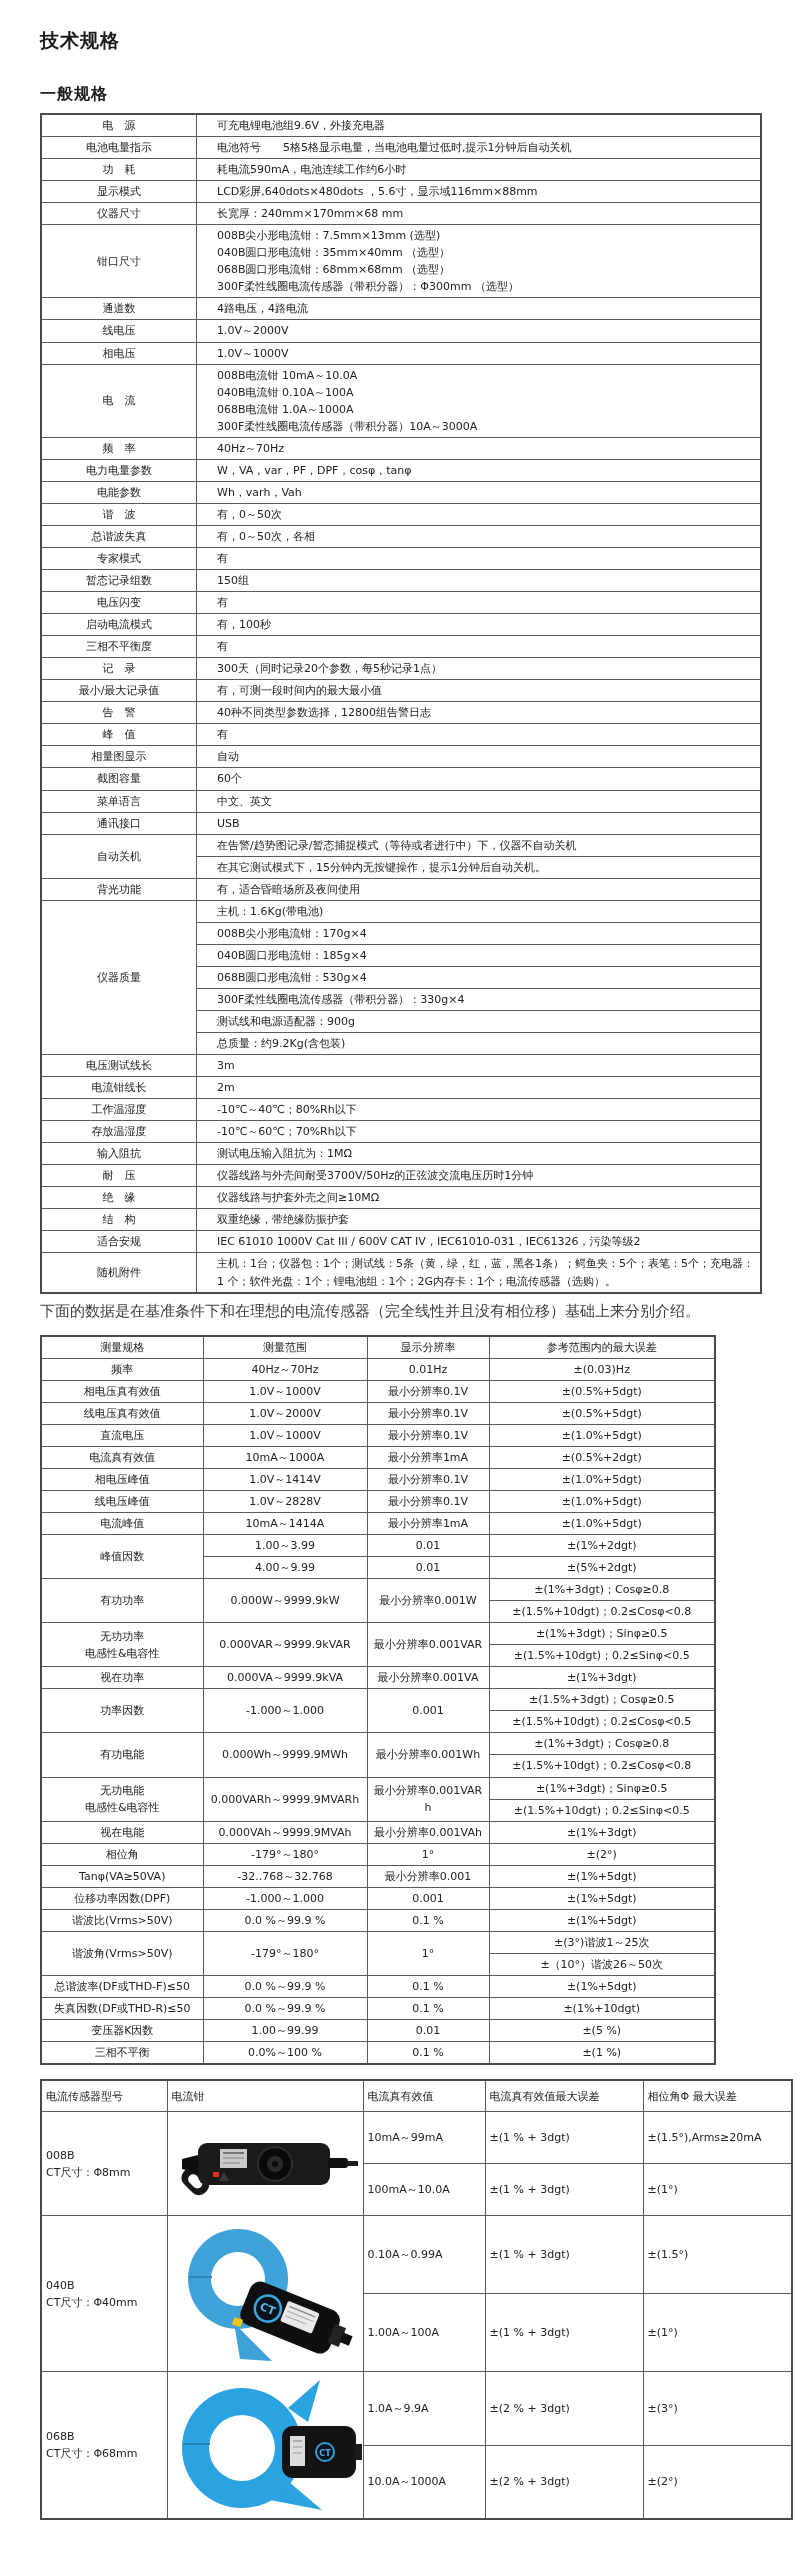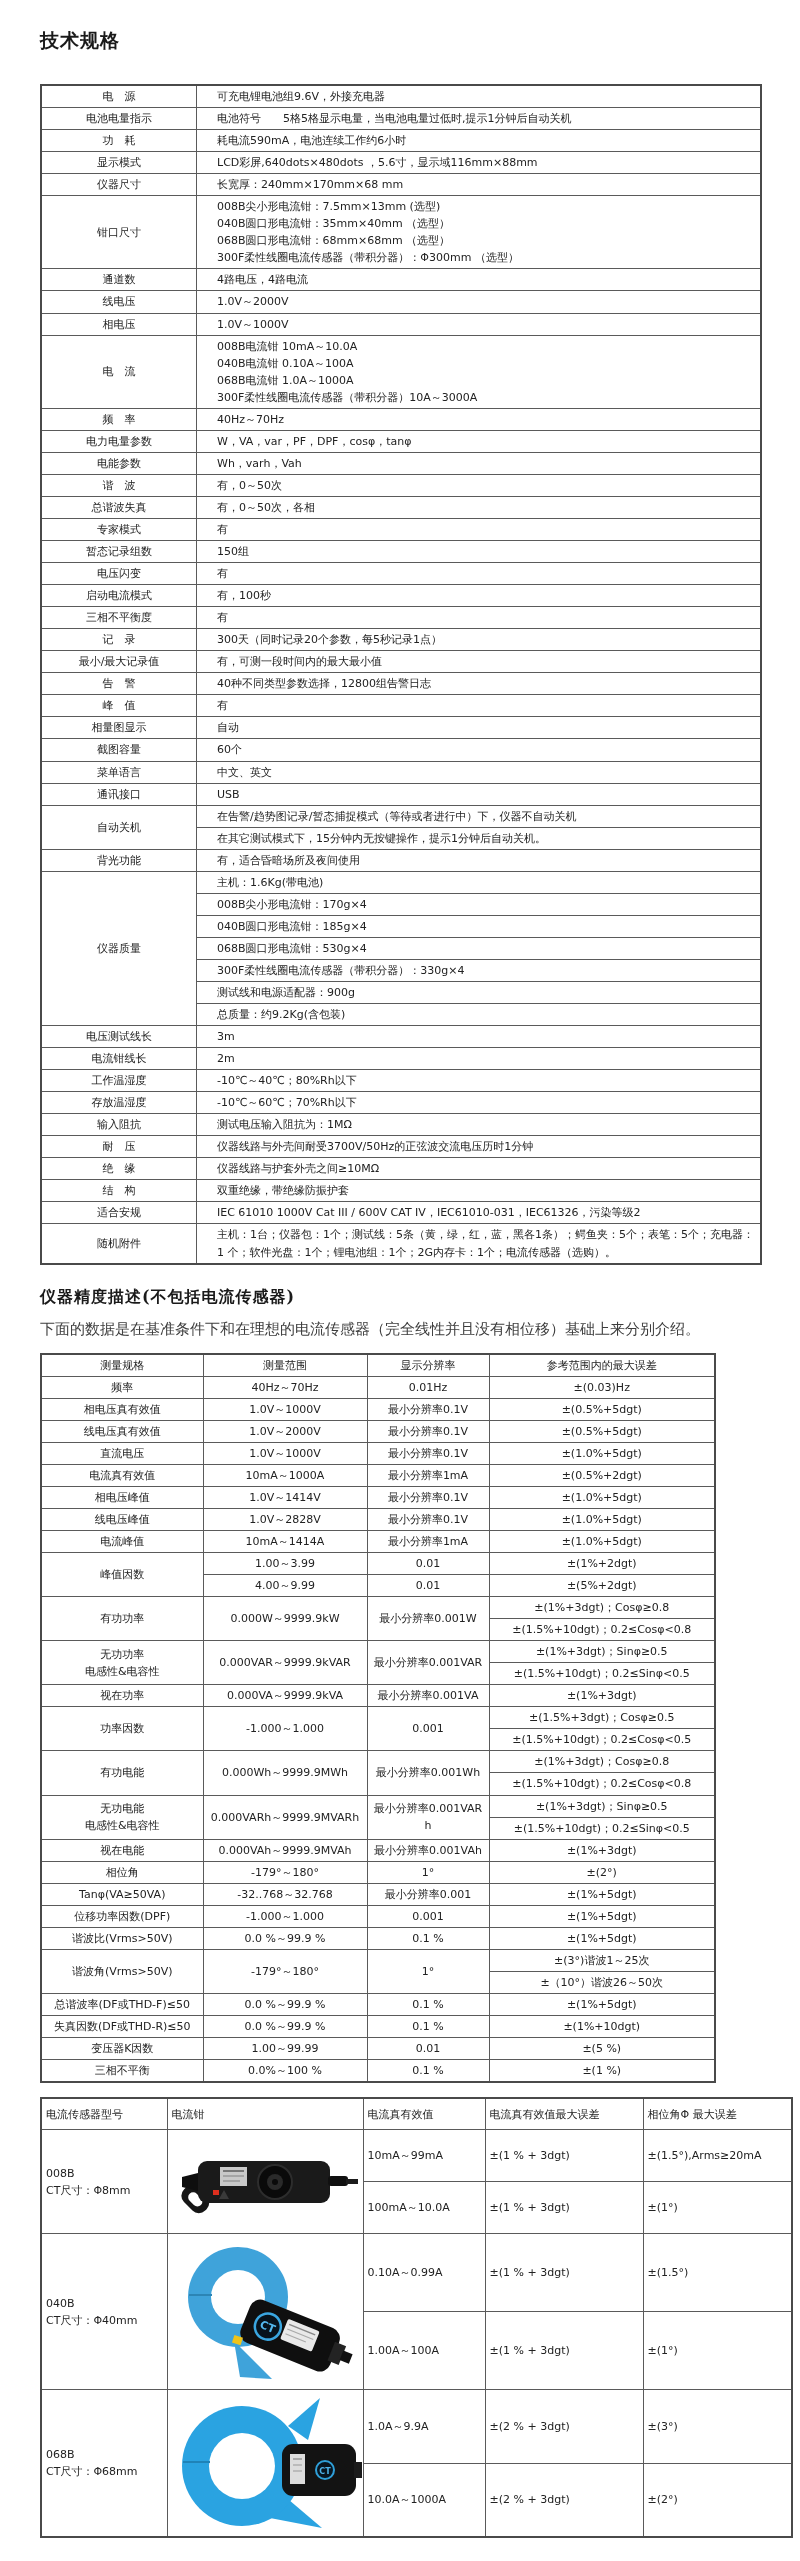--- a/index.html
+++ b/index.html
@@ -30,20 +30,21 @@
   #sensor-table th{height:26px;}
   svg{display:block;margin:0 auto;}
 </style>
 </head>
 <body>
 
 <div class="content">
 
   <h1 class="page-title">技术规格</h1>
 
+  <h2 class="section-title">一般规格</h2>
   <table class="spec" id="general-table">
       <tbody>
         <tr>
           <td class="lbl">电　源</td>
           <td class="val">可充电锂电池组9.6V，外接充电器</td>
         </tr>
         <tr>
           <td class="lbl">电池电量指示</td>
           <td class="val">电池符号　　5格5格显示电量，当电池电量过低时,提示1分钟后自动关机</td>
         </tr>
@@ -226,21 +227,20 @@
           <td class="lbl">适合安规</td>
           <td class="val">IEC 61010 1000V Cat III / 600V CAT IV，IEC61010-031，IEC61326，污染等级2</td>
         </tr>
         <tr>
           <td class="lbl">随机附件</td>
           <td class="val">主机：1台；仪器包：1个；测试线：5条（黄，绿，红，蓝，黑各1条）；鳄鱼夹：5个；表笔：5个；充电器：1 个；软件光盘：1个；锂电池组：1个；2G内存卡：1个；电流传感器（选购）。</td>
         </tr>
       </tbody>
     </table>
 
-  <h2 class="section-title">仪器精度描述(不包括电流传感器)</h2>
   <p class="intro">下面的数据是在基准条件下和在理想的电流传感器（完全线性并且没有相位移）基础上来分别介绍。</p>
   <table class="spec" id="accuracy-table">
     <colgroup>
         <col class="c1">
         <col class="c2">
         <col class="c3">
         <col class="c4">
       </colgroup>
     <tbody>
         <tr>

